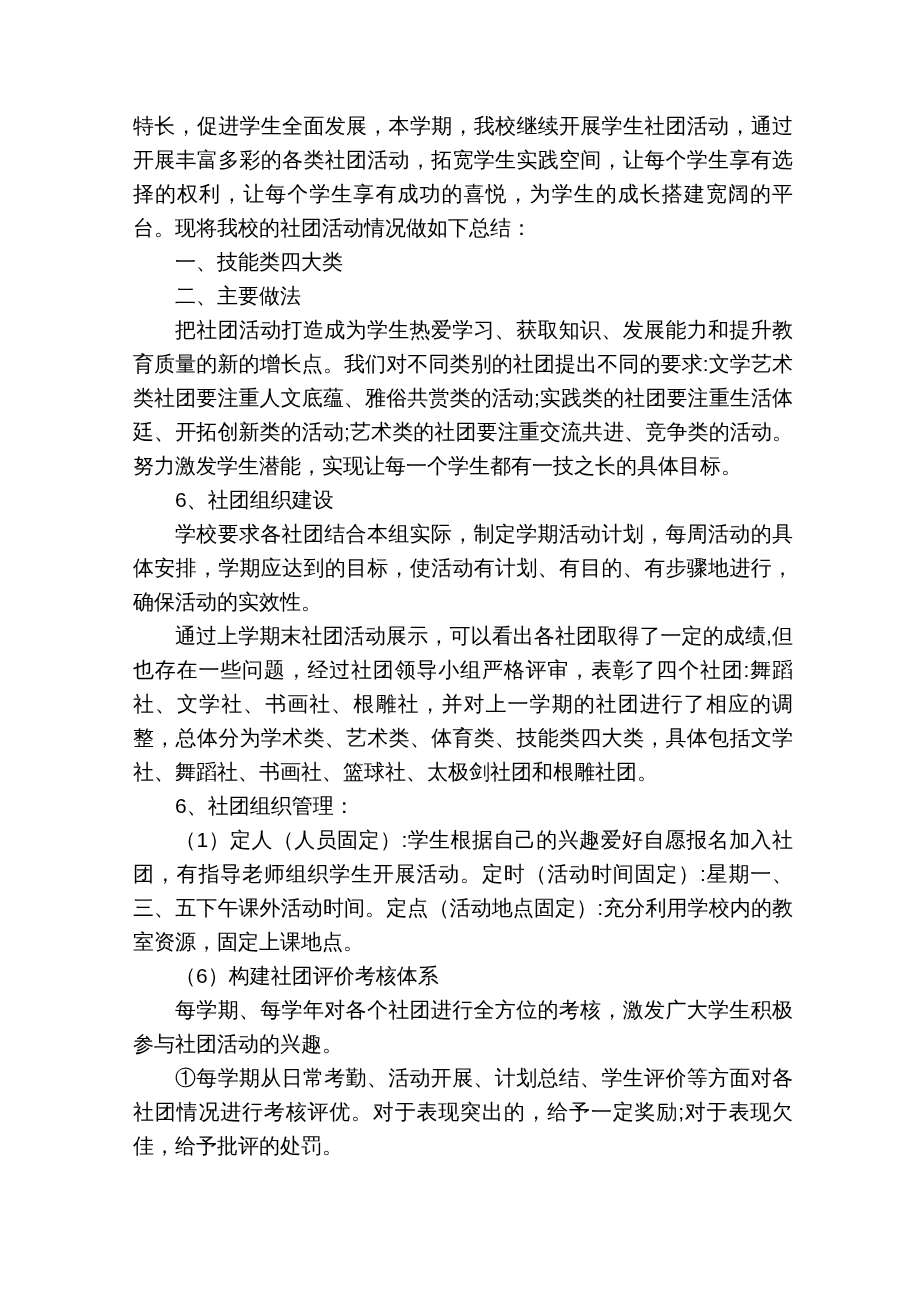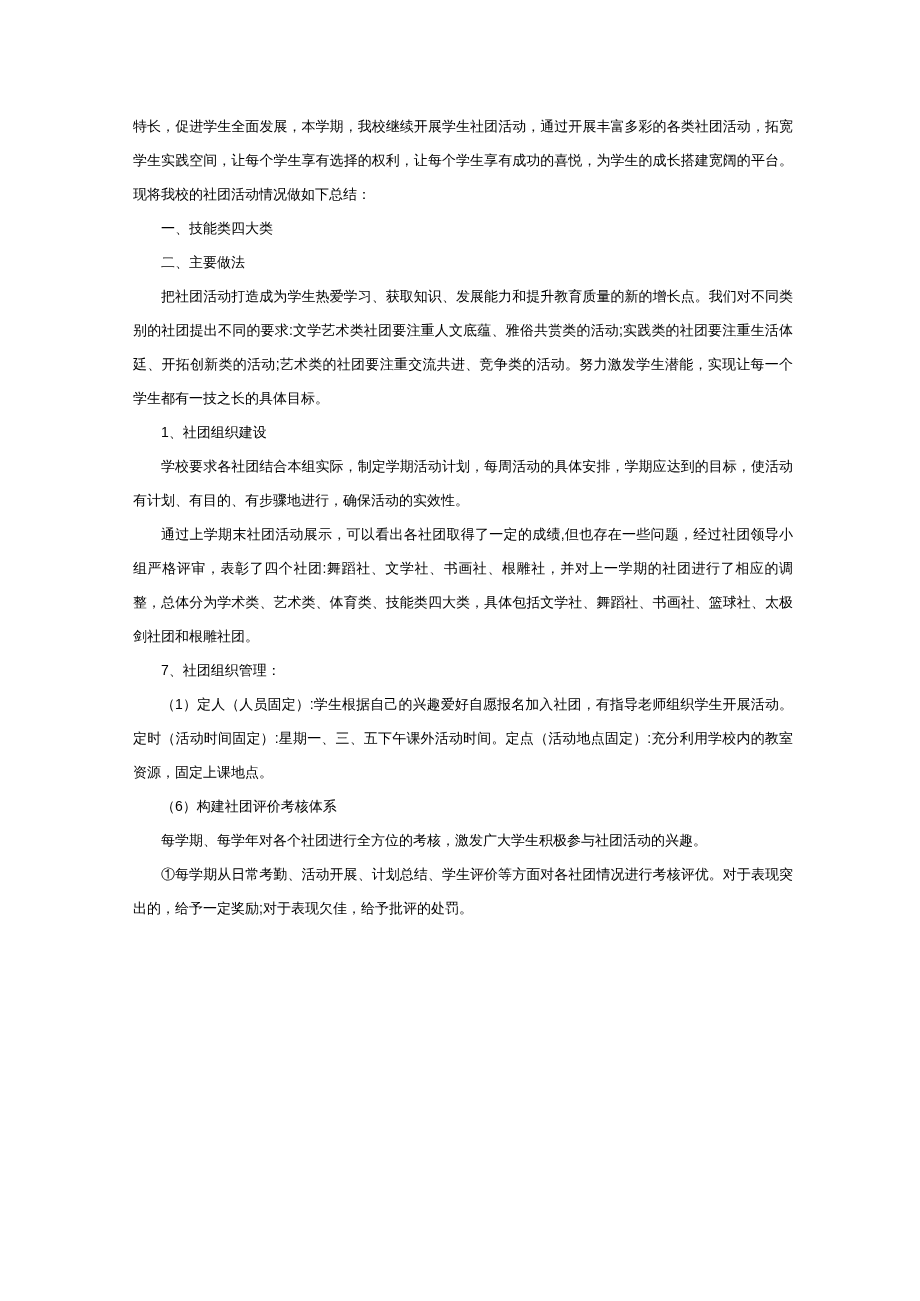--- a/index.html
+++ b/index.html
@@ -16,42 +16,42 @@
     padding: 109px 127px 0 133px;
     overflow: hidden;
   }
   .doc {
     width: 660px;
   }
   .doc p {
     margin: 0;
     padding: 0;
     font-family: "Liberation Sans", sans-serif;
-    font-size: 14px;
+    font-size: 21px;
     line-height: 34px;
     color: #000000;
     text-align: justify;
     text-justify: inter-character;
     word-break: break-all;
   }
   .doc p.indent {
     text-indent: 2em;
   }
 </style>
 </head>
 <body>
 
 <div class="page">
   <div class="doc">
     <p>特长，促进学生全面发展，本学期，我校继续开展学生社团活动，通过开展丰富多彩的各类社团活动，拓宽学生实践空间，让每个学生享有选择的权利，让每个学生享有成功的喜悦，为学生的成长搭建宽阔的平台。现将我校的社团活动情况做如下总结：</p>
     <p class="indent">一、技能类四大类</p>
     <p class="indent">二、主要做法</p>
     <p class="indent">把社团活动打造成为学生热爱学习、获取知识、发展能力和提升教育质量的新的增长点。我们对不同类别的社团提出不同的要求:文学艺术类社团要注重人文底蕴、雅俗共赏类的活动;实践类的社团要注重生活体廷、开拓创新类的活动;艺术类的社团要注重交流共进、竞争类的活动。努力激发学生潜能，实现让每一个学生都有一技之长的具体目标。</p>
-    <p class="indent">1、社团组织建设</p>
+    <p class="indent">6、社团组织建设</p>
     <p class="indent">学校要求各社团结合本组实际，制定学期活动计划，每周活动的具体安排，学期应达到的目标，使活动有计划、有目的、有步骤地进行，确保活动的实效性。</p>
     <p class="indent">通过上学期末社团活动展示，可以看出各社团取得了一定的成绩,但也存在一些问题，经过社团领导小组严格评审，表彰了四个社团:舞蹈社、文学社、书画社、根雕社，并对上一学期的社团进行了相应的调整，总体分为学术类、艺术类、体育类、技能类四大类，具体包括文学社、舞蹈社、书画社、篮球社、太极剑社团和根雕社团。</p>
-    <p class="indent">7、社团组织管理：</p>
+    <p class="indent">6、社团组织管理：</p>
     <p class="indent">（1）定人（人员固定）:学生根据自己的兴趣爱好自愿报名加入社团，有指导老师组织学生开展活动。定时（活动时间固定）:星期一、三、五下午课外活动时间。定点（活动地点固定）:充分利用学校内的教室资源，固定上课地点。</p>
     <p class="indent">（6）构建社团评价考核体系</p>
     <p class="indent">每学期、每学年对各个社团进行全方位的考核，激发广大学生积极参与社团活动的兴趣。</p>
     <p class="indent">①每学期从日常考勤、活动开展、计划总结、学生评价等方面对各社团情况进行考核评优。对于表现突出的，给予一定奖励;对于表现欠佳，给予批评的处罚。</p>
   </div>
 </div>
 
 </body></html>

